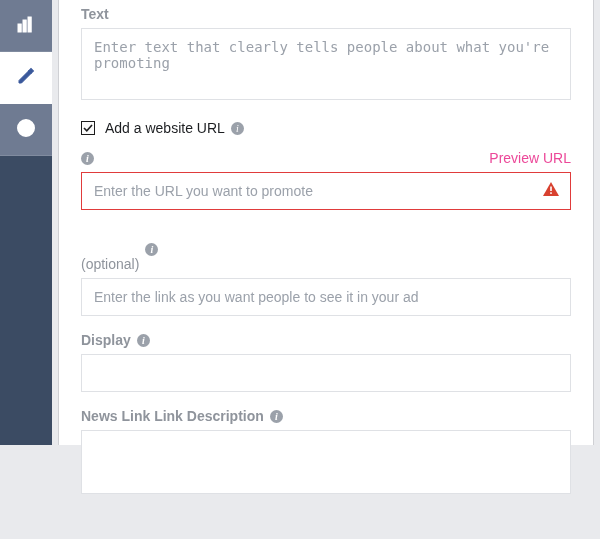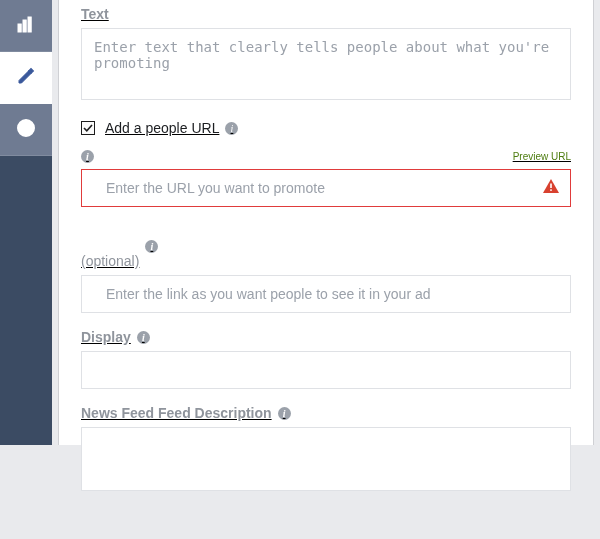--- a/index.html
+++ b/index.html
@@ -1,45 +1,45 @@
 <!DOCTYPE html>
 <html><head>
   <meta charset="utf-8">
   <style>
     * { box-sizing: border-box; margin: 0; padding: 0; }
     html, body { width: 600px; height: 539px; font-family: Helvetica, Arial, sans-serif; background: #e9eaed; overflow: hidden; }
-    .app { display: flex; width: 600px; height: 445px; background: #e9eaed; text-decoration: underline; }
+    .app { display: flex; width: 600px; height: 445px; background: #e9eaed; }
     .sidebar { width: 52px; height: 100%; background: #3b4b63; display: flex; flex-direction: column; }
     .sidebar-item { width: 52px; height: 52px; display: flex; align-items: center; justify-content: center; cursor: pointer; }
     .sidebar-item.muted { background: #6f7b92; border-bottom: 1px solid rgba(255,255,255,0.12); }
     .sidebar-item.muted svg * { stroke: #fff; fill: #fff; }
     .sidebar-item.active { background: #fff; }
     .sidebar-item.active svg * { stroke: #3a589b; fill: #3a589b; }
     .sidebar-item.dark { background: #3b4b63; }
     .panel-wrap { flex: 1; background: #e9eaed; padding: 0 6px; height: 100%; }
     .panel { background: #fff; height: 100%; border-left: 1px solid #cfd0d4; border-right: 1px solid #cfd0d4; padding: 6px 22px 0 22px; }
     .field { margin-bottom: 16px; }
     .label-row { display: flex; align-items: center; justify-content: space-between; margin-bottom: 6px; }
     .field-label { color: #8f949c; font-size: 14px; font-weight: 600; display: flex; align-items: center; gap: 6px; }
     .field-label .optional { font-weight: 400; margin-top: 30px; }
     .info-icon { width: 13px; height: 13px; border-radius: 50%; background: #9ba1aa; color: #fff; font-size: 10px; line-height: 13px; text-align: center; display: inline-block; font-family: Georgia, serif; font-style: italic; }
-    .input { width: 100%; border: 1px solid #dfe1e5; background: #fff; padding: 10px 24px; font-size: 14px; color: #333; }
+    .input { width: 100%; border: 1px solid #dfe1e5; background: #fff; padding: 10px 12px; font-size: 14px; color: #333; }
     .input::placeholder { color: #9ba1aa; }
     .textarea { width: 100%; border: 1px solid #dfe1e5; background: #fff; padding: 10px 12px; font-size: 14px; color: #333; resize: none; }
     .textarea::placeholder { color: #9ba1aa; }
     .textarea.text-main { height: 72px; }
     .textarea.desc { height: 64px; }
     .input.error { border: 1px solid #e03b3b; padding-right: 40px; }
     .input-wrap { position: relative; }
     .warn-icon { position: absolute; right: 12px; top: 50%; transform: translateY(-50%); }
     .checkbox-row { display: flex; align-items: center; gap: 10px; margin: 14px 0 14px 0; }
     .checkbox { width: 14px; height: 14px; border: 1px solid #1c1c1c; background: #fafafa; display: inline-flex; align-items: center; justify-content: center; cursor: pointer; }
     .checkbox .tick { width: 10px; height: 10px; }
     .checkbox-label { font-size: 14px; color: #1c1e21; display: flex; align-items: center; gap: 6px; }
-    .preview-link { color: #4d7c0f; font-size: 10px; font-weight: 400; cursor: pointer; }
+    .preview-link { color: #ec4899; font-size: 14px; font-weight: 400; cursor: pointer; }
   </style>
 </head>
 <body>
 
 <div class="app">
 
   <div class="sidebar">
     <div class="sidebar-item muted">
       <span>
         <svg width="20" height="20" viewBox="0 0 20 20">
@@ -80,21 +80,21 @@
         <textarea class="textarea text-main" placeholder="Enter text that clearly tells people about what you're promoting" style=""></textarea>
       </div>
 
       <div class="checkbox-row">
         <span class="checkbox">
           <svg class="tick" viewBox="0 0 10 10">
               <path d="M1 5 L3.8 7.8 L9 2" fill="none" stroke="#1c1c1c" stroke-width="1.6"></path>
             </svg>
         </span>
         <div class="checkbox-label">
-          <span>Add a people URL</span>
+          <span>Add a website URL</span>
           <span class="info-icon">i</span>
         </div>
       </div>
 
       <div class="field">
         <div class="label-row">
           <div class="field-label">
             <span class="info-icon">i</span>
           </div>
           <span class="preview-link">Preview URL</span>
@@ -127,21 +127,21 @@
             <span>Display</span>
             <span class="info-icon">i</span>
           </div>
         </div>
         <input class="input" type="text" placeholder="" style="">
       </div>
 
       <div class="field">
         <div class="label-row">
           <div class="field-label">
-            <span>News Feed Feed Description</span>
+            <span>News Link Link Description</span>
             <span class="info-icon">i</span>
           </div>
         </div>
         <textarea class="textarea desc" placeholder="" style=""></textarea>
       </div>
 
     </div>
   </div>
 
 </div>

